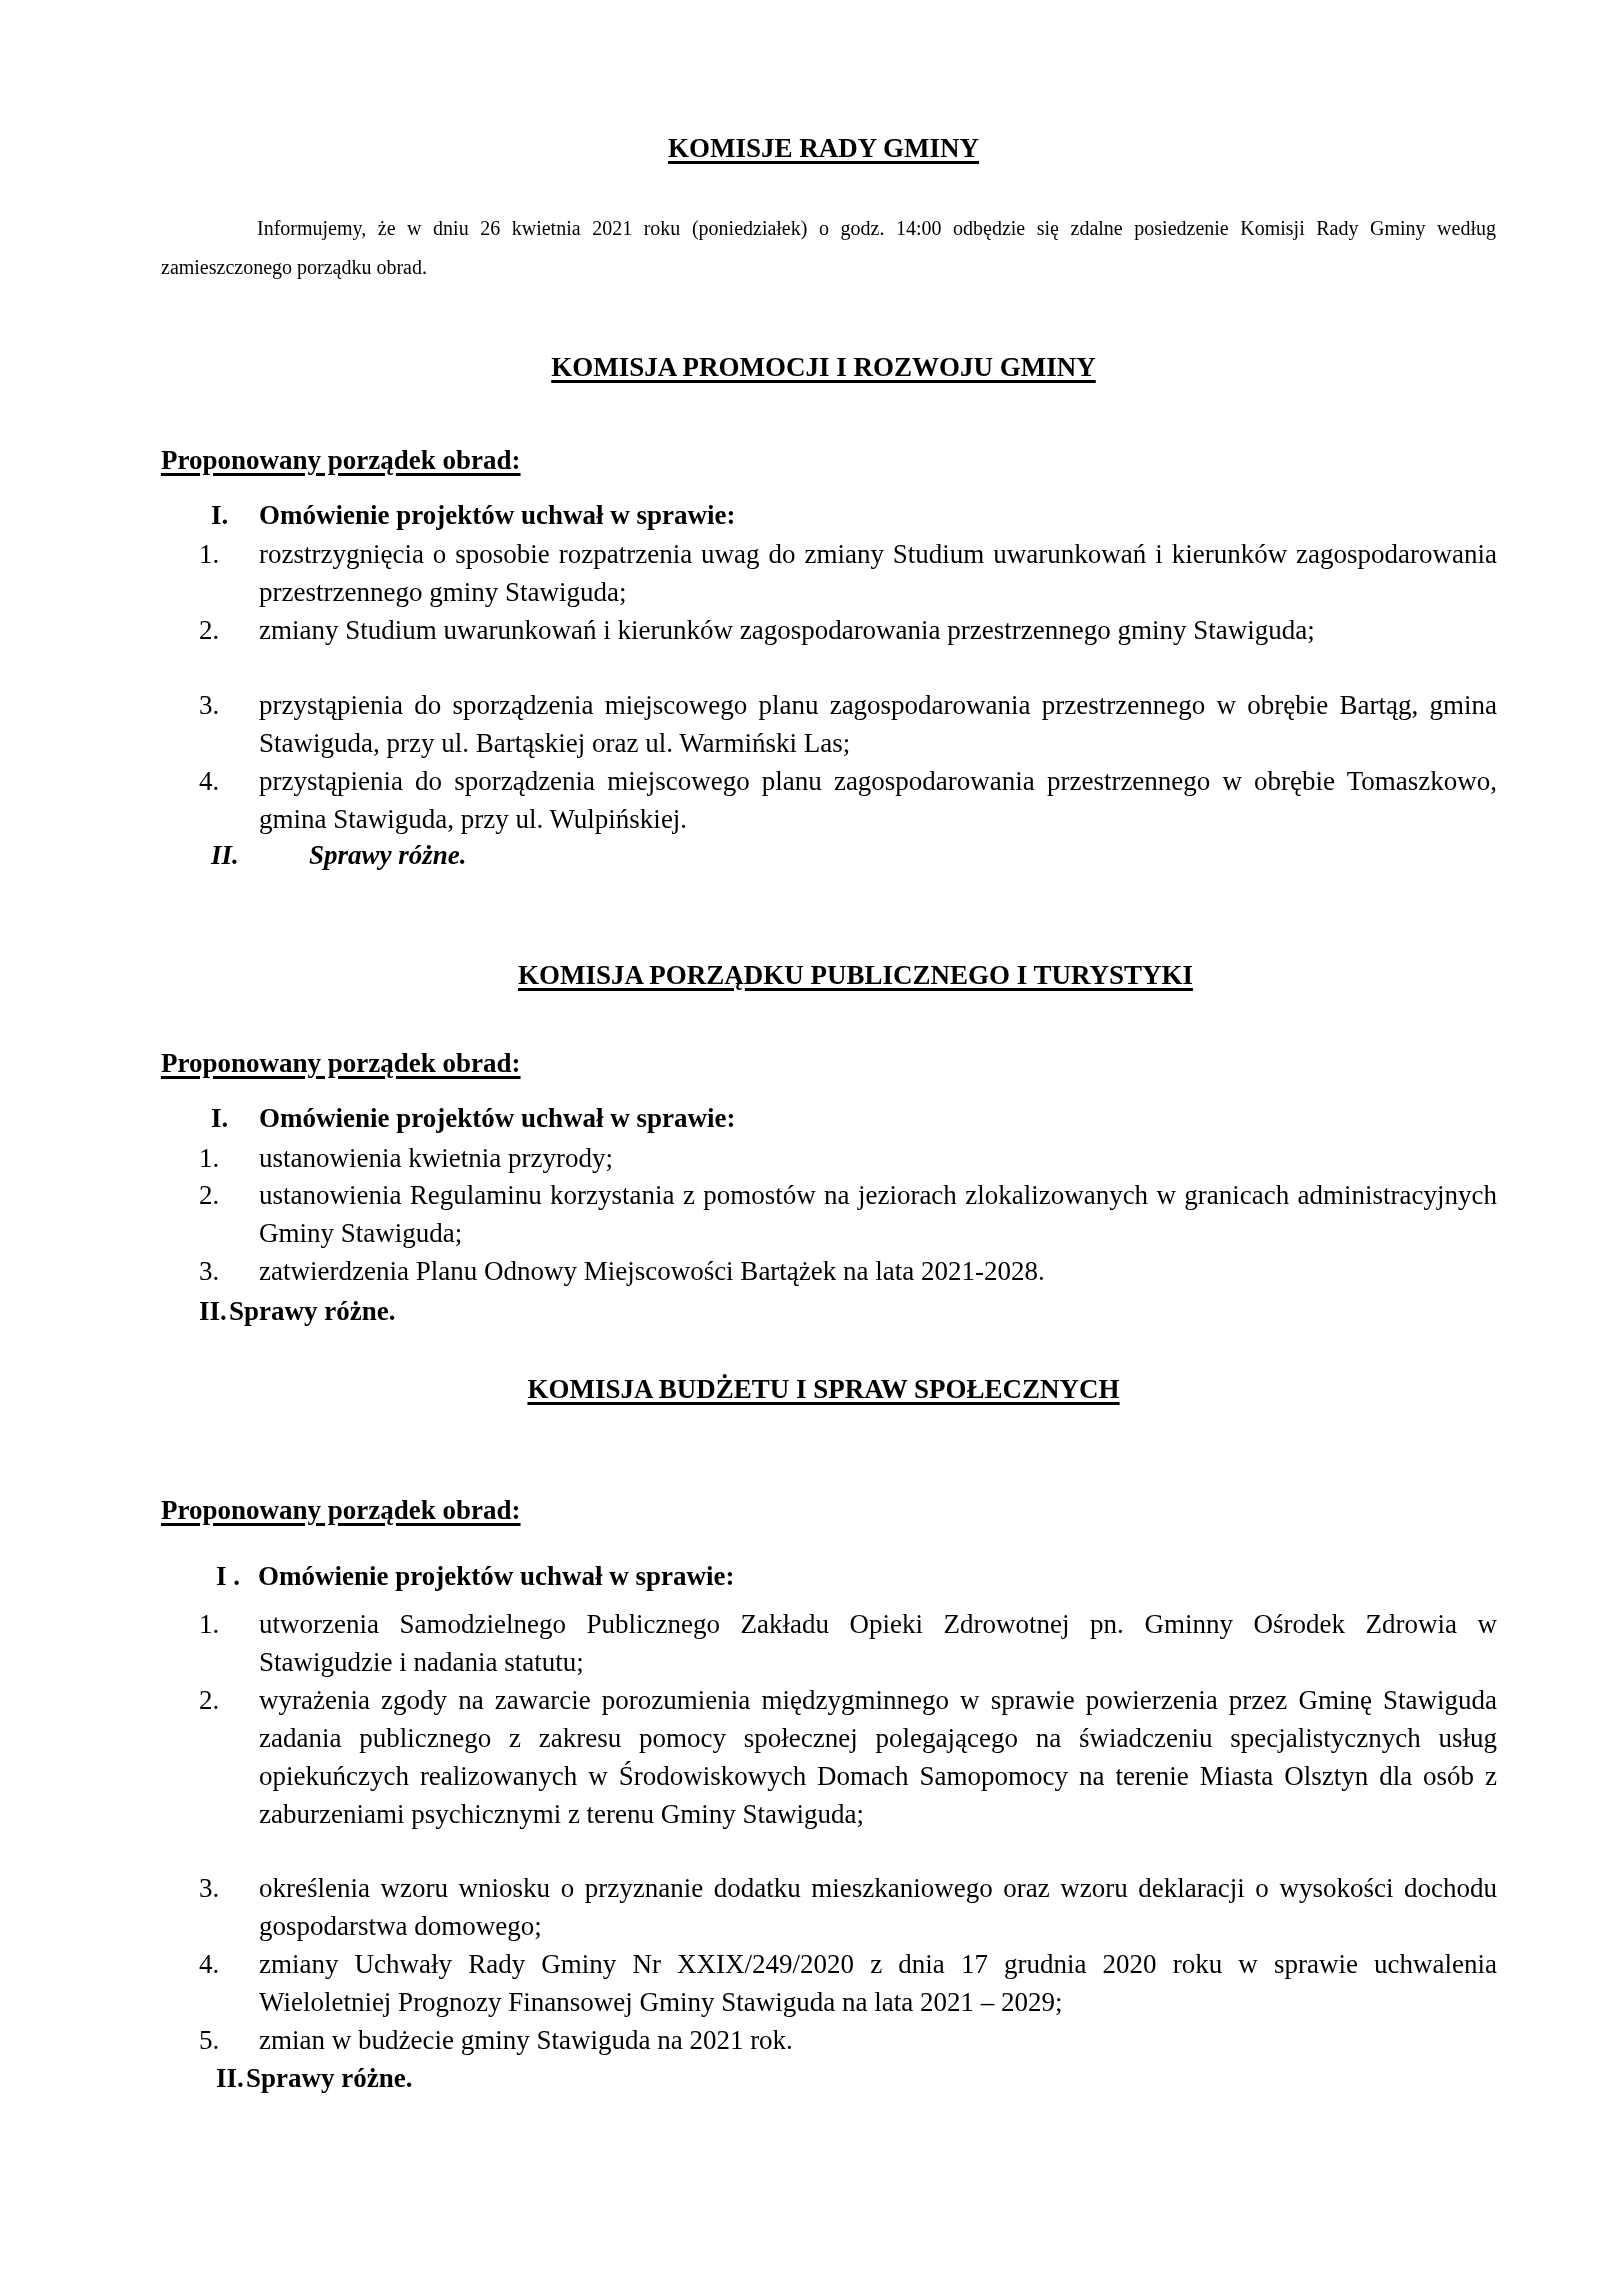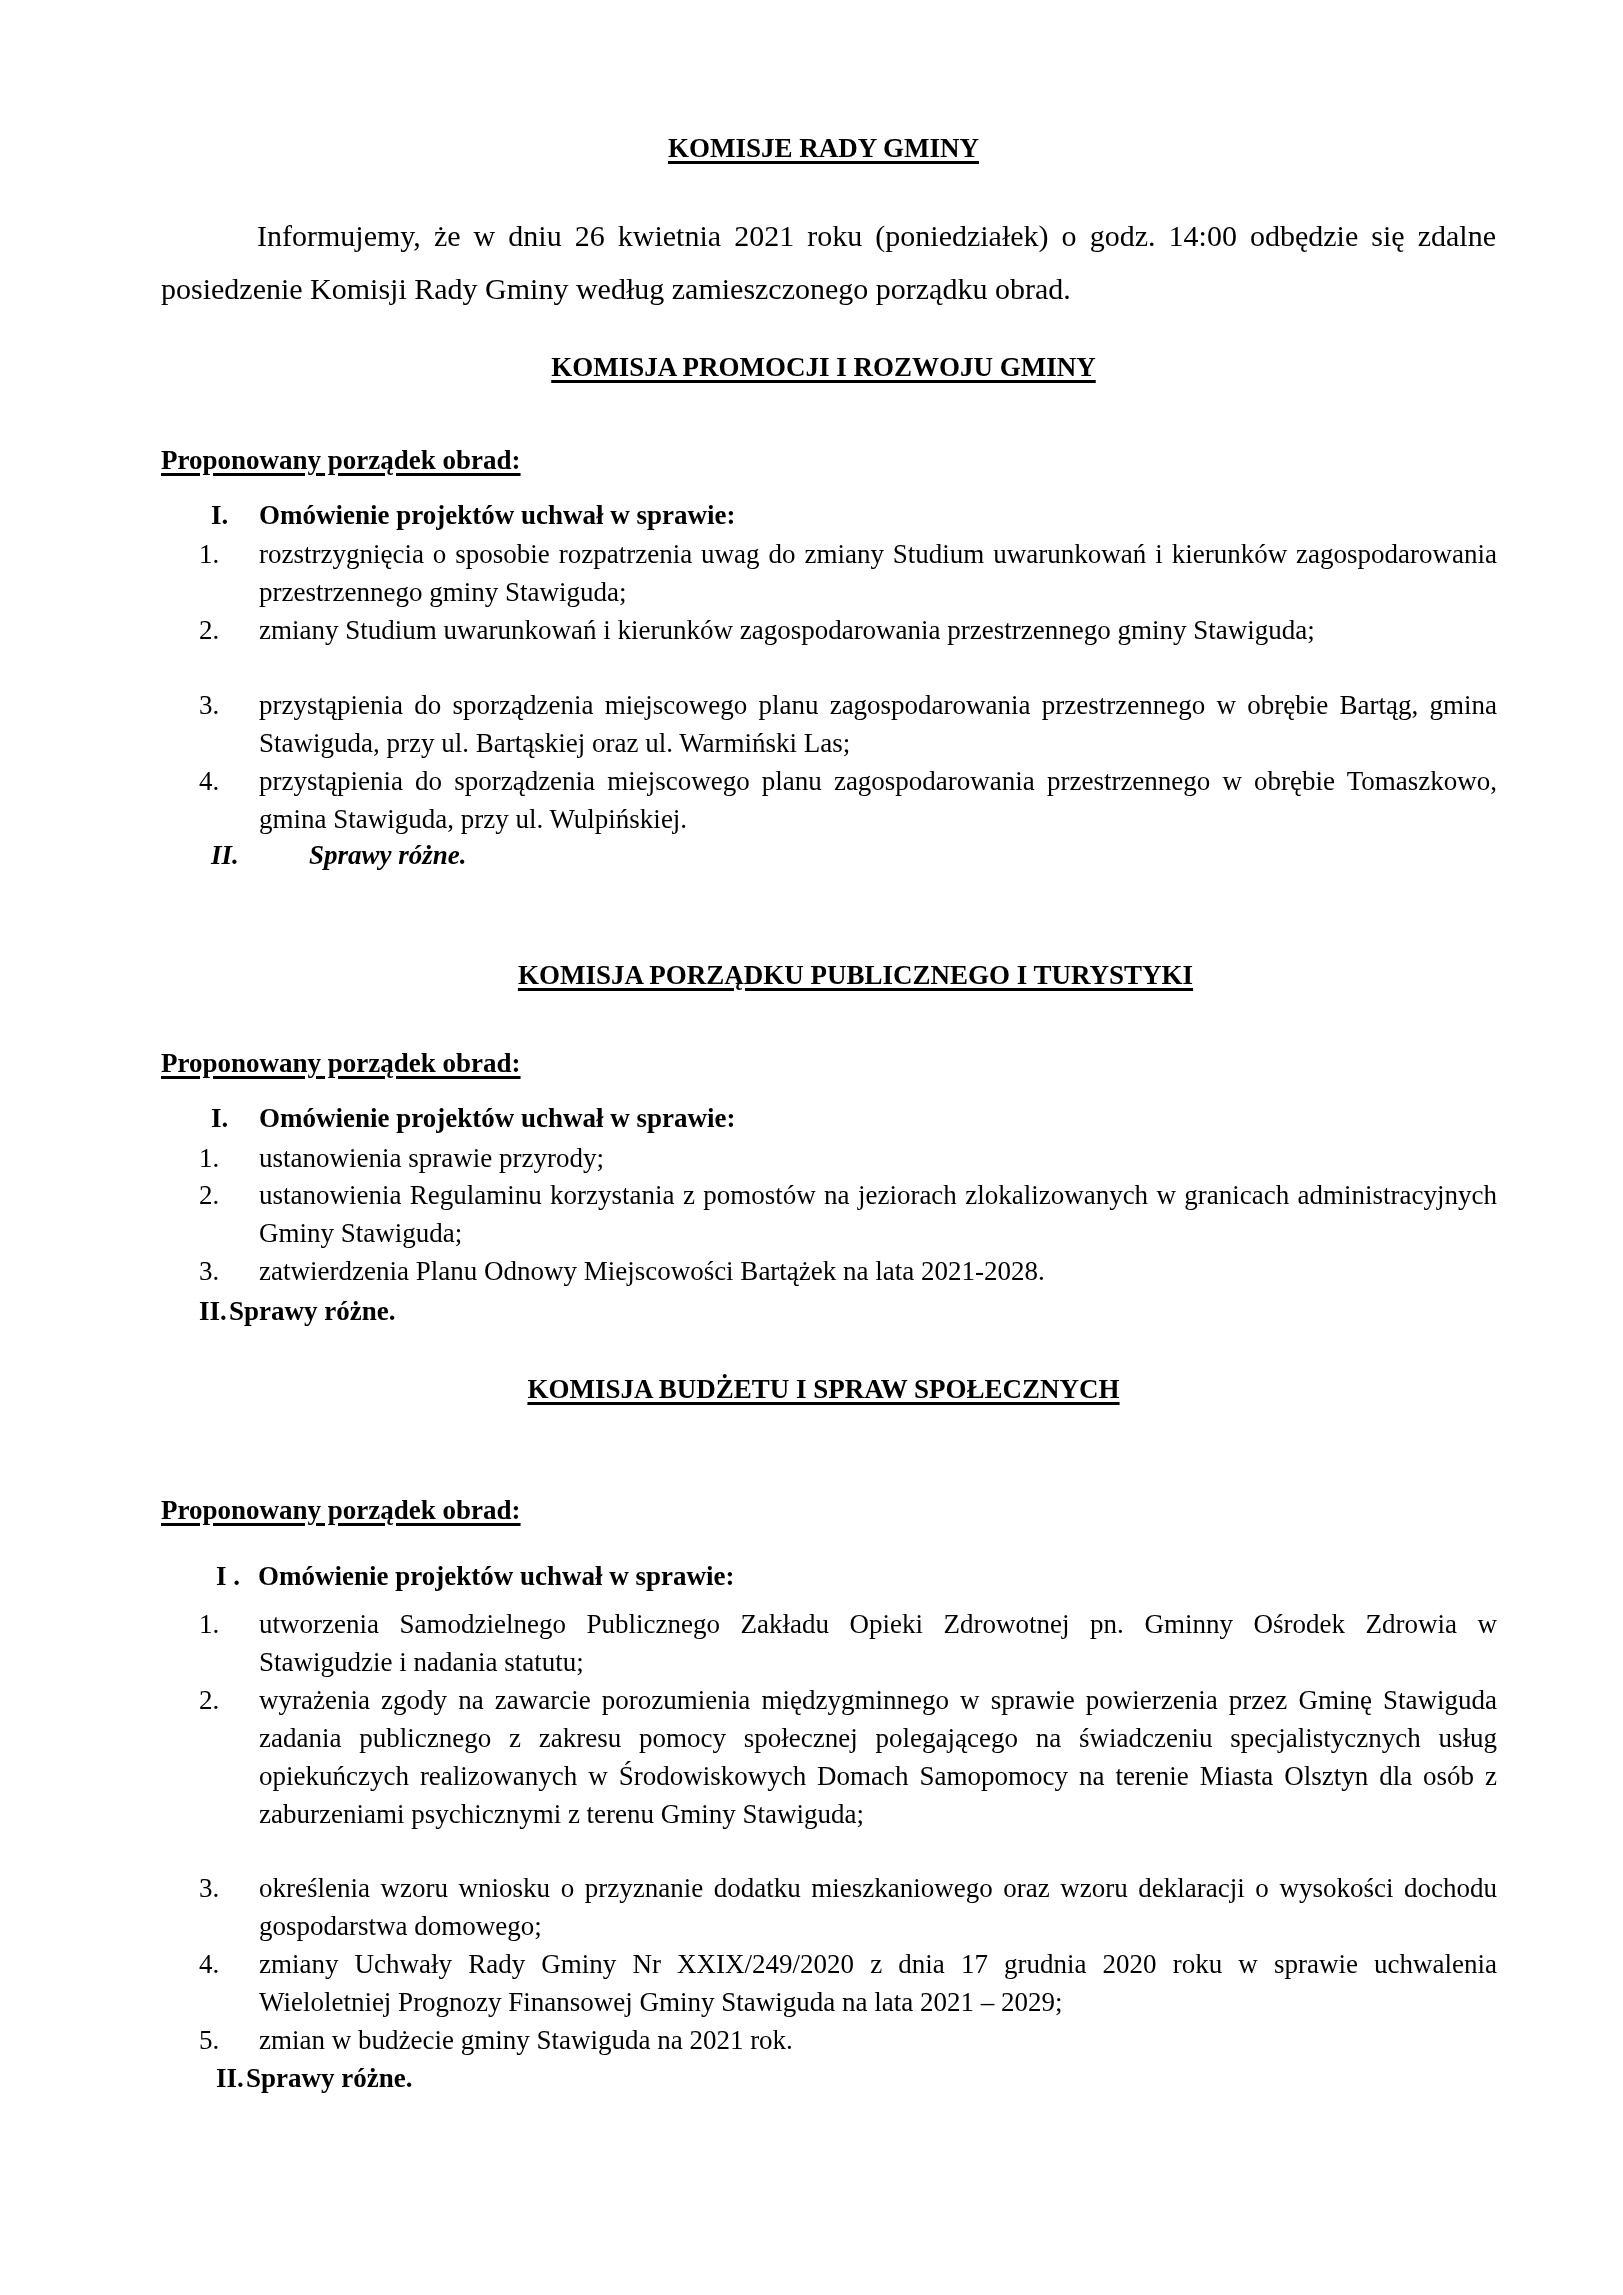--- a/index.html
+++ b/index.html
@@ -3,21 +3,21 @@
 <meta charset="utf-8">
 <style>
   html, body { margin: 0; padding: 0; background: #ffffff; }
   body { width: 1623px; height: 2295px; position: relative; overflow: hidden;
          font-family: "Liberation Serif", "DejaVu Serif", serif; color: #000; }
   .page { position: absolute; left: 0; top: 0; width: 1623px; height: 2295px; background: #fff; }
   .abs { position: absolute; padding-left: 12px; }
   .title { left: 0; width: 1623px; text-align: center; font-weight: bold; font-size: 27px;
            line-height: 31px; }
   .title span { text-decoration: underline; text-decoration-thickness: 2.5px; text-underline-offset: 3.9px; }
-  .para { left: 149px; width: 1335px; font-size: 30px; line-height: 53px; text-align: justify; }
+  .para { left: 149px; width: 1335px; font-size: 20px; line-height: 39px; text-align: justify; }
   .para .indent { display: inline-block; width: 96px; }
   .proposed { left: 149px; font-weight: bold; font-size: 27px; line-height: 31px;
               text-decoration: underline; text-decoration-thickness: 2.5px; text-underline-offset: 3.9px; font-family: Liberation Serif, serif; }
   .roman { font-weight: bold; font-size: 27px; line-height: 31px; white-space: nowrap; }
   .roman .num { display: inline-block; }
   .item { left: 199px; width: 1286px; font-size: 27px; line-height: 38px; }
   .item .n { position: absolute; left: 0; top: 0; }
   .item .t { display: block; margin-left: 48px; text-align: justify; text-align-last: left; }
 </style>
 </head>
@@ -67,21 +67,21 @@
     <span>KOMISJA PORZĄDKU PUBLICZNEGO I TURYSTYKI</span>
   </div>
   <div class="abs proposed" style="top:1048px;">Proponowany porządek obrad:</div>
 
   <div class="abs roman" style="top:1103px; left:199px;">
     <span class="num" style="width:48px;">I.</span><span>Omówienie projektów uchwał w sprawie:</span>
   </div>
 
   <div class="abs item" style="top:1139px;">
     <span class="n">1.</span>
-    <span class="t">ustanowienia sprawie przyrody;</span>
+    <span class="t">ustanowienia kwietnia przyrody;</span>
   </div>
   <div class="abs item" style="top:1176px;">
     <span class="n">2.</span>
     <span class="t">ustanowienia Regulaminu korzystania z pomostów na jeziorach zlokalizowanych w granicach administracyjnych Gminy Stawiguda;</span>
   </div>
   <div class="abs item" style="top:1252px;">
     <span class="n">3.</span>
     <span class="t">zatwierdzenia Planu Odnowy Miejscowości Bartążek na lata 2021-2028.</span>
   </div>
 

